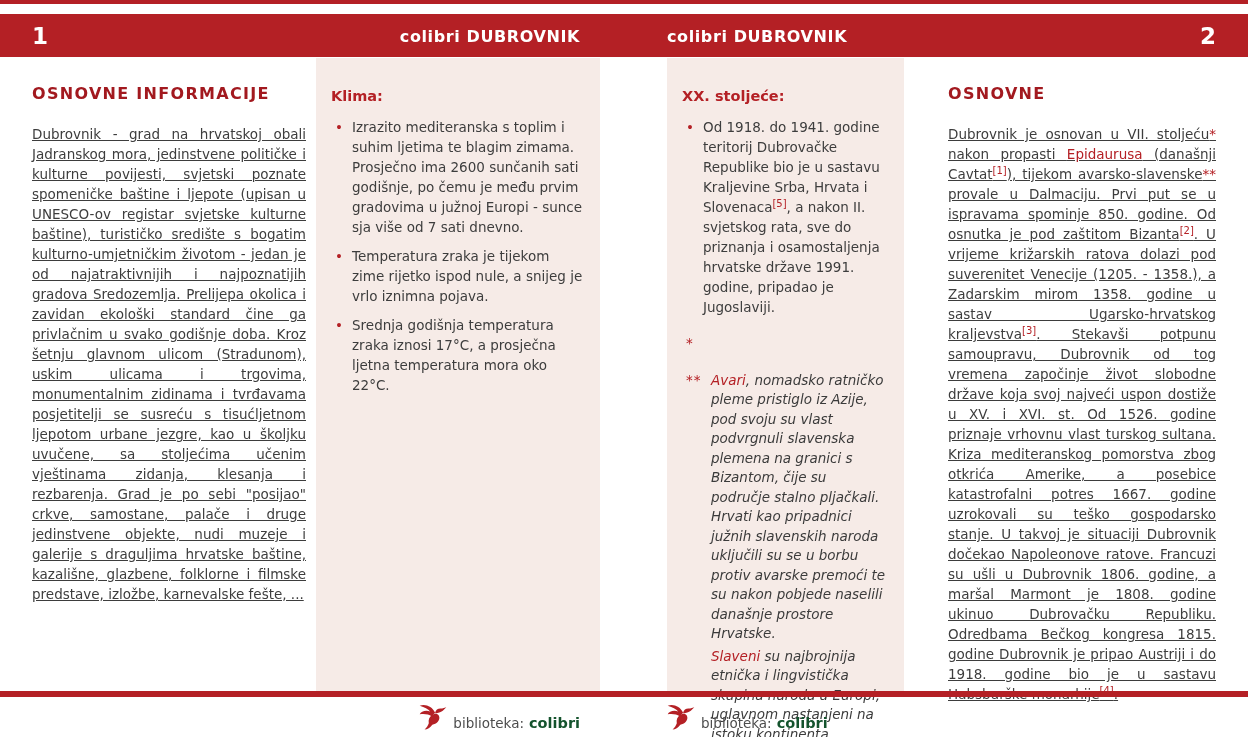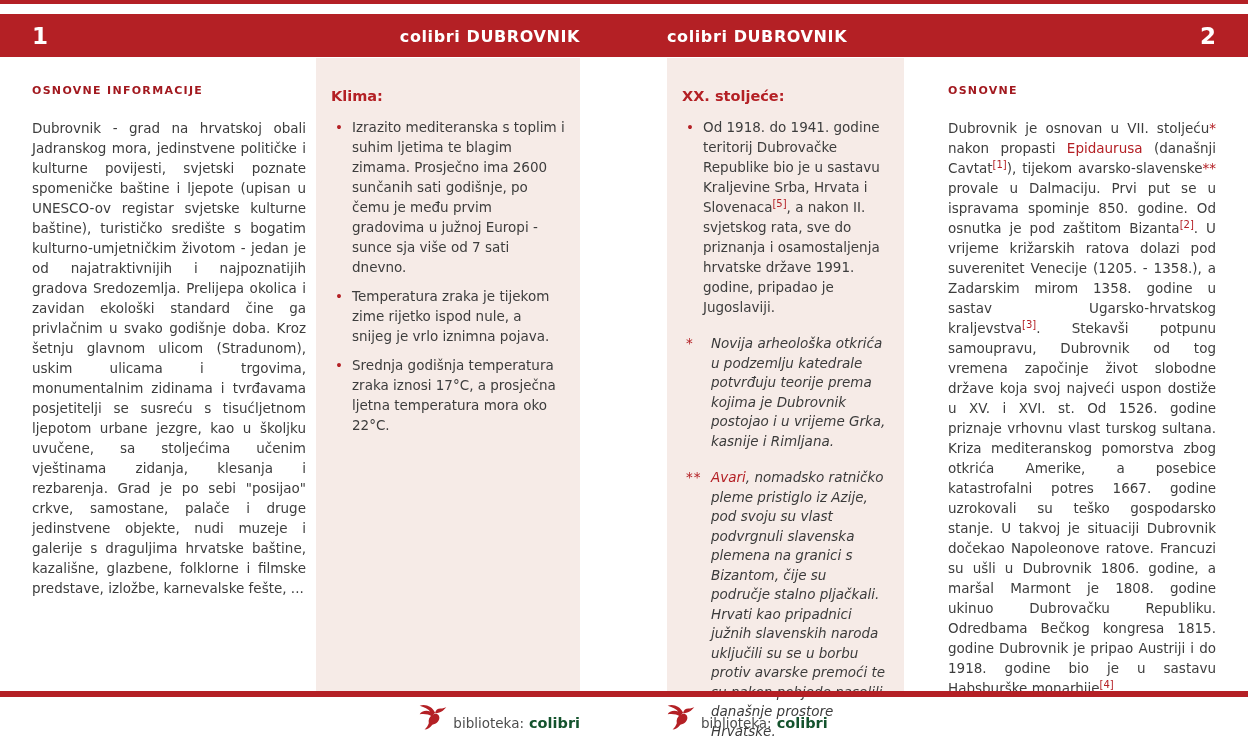--- a/index.html
+++ b/index.html
@@ -14,25 +14,25 @@
   .page-num.right{right:32px;}
   .running-title{position:absolute;top:50%;transform:translateY(-50%);color:#ffffff;
                  font-weight:bold;font-size:16px;letter-spacing:0.6px;}
   .running-title.t-left{left:316px;width:264px;text-align:right;}
   .running-title.t-right{left:667px;}
 
   
   .col{position:absolute;top:80px;}
   .col-main{left:32px;width:274px;}
   .col-povijest{left:948px;width:268px;}
-  .col h1{margin:4px 0 21px 0;font-size:11px;letter-spacing:1.3px;color:#a2191f;font-weight:bold;}
-  .just{margin:0;text-align:justify;font-size:13.5px;line-height:20px;color:#3d3d3d;}
+  .col h1{margin:4px 0 21px 0;font-size:16px;letter-spacing:1.3px;color:#a2191f;font-weight:bold;}
+  .just{margin:0;text-align:justify;font-size:13.5px;line-height:20px;color:#3d3d3d;text-decoration:underline;}
 
   
-  .panel{position:absolute;top:58px;height:634px;width:264px;background:#f6ebe7;
+  .panel{position:absolute;top:58px;height:634px;width:284px;background:#f6ebe7;
          padding:30px 15px 0 15px;box-sizing:border-box;}
   .panel-klima{left:316px;}
   .panel-xx{left:667px;width:237px;}
   .panel h2{margin:0 0 13px 0;font-size:14.5px;color:#b42025;font-weight:bold;}
 
   .bullet-row{display:flex;margin-bottom:9px;font-size:13.5px;line-height:20px;color:#3d3d3d;}
   .bullet-marker{flex:0 0 17px;padding-left:4px;color:#b42025;}
   .bullet-text{flex:1;}
 
   .fn-row{display:flex;margin-top:17px;font-size:13.5px;line-height:19.5px;}
@@ -89,21 +89,20 @@
   </aside>
 
   <aside class="panel panel-xx">
     <h2>XX. stoljeće:</h2>
     <div class="bullet-row">
       <span class="bullet-marker">•</span>
       <span class="bullet-text"><span>Od 1918. do 1941. godine teritorij Dubrovačke Republike bio je u sastavu Kraljevine Srba, Hrvata i Slovenaca</span><sup class="seg-sup">[5]</sup><span>, a nakon II. svjetskog rata, sve do priznanja i osamostaljenja hrvatske države 1991. godine, pripadao je Jugoslaviji.</span></span>
     </div>
     <div class="fn-row">
       <span class="fn-marker">*</span>
-      <div class="fn-text"><span>Novija arheološka otkrića u podzemlju katedrale potvrđuju teorije prema kojima je Dubrovnik postojao i u vrijeme Grka, kasnije i Rimljana.</span></div>
     </div>
     <div class="fn-row">
       <span class="fn-marker">**</span>
       <div class="fn-text">
         <div><span class="seg-r">Avari</span><span>, nomadsko ratničko pleme pristiglo iz Azije, pod svoju su vlast podvrgnuli slavenska plemena na granici s Bizantom, čije su područje stalno pljačkali. Hrvati kao pripadnici južnih slavenskih naroda uključili su se u borbu protiv avarske premoći te su nakon pobjede naselili današnje prostore Hrvatske.</span></div>
         <div class="fn-para2"><span class="seg-r">Slaveni</span><span> su najbrojnija etnička i lingvistička skupina naroda u Europi, uglavnom nastanjeni na istoku kontinenta.</span></div>
       </div>
     </div>
   </aside>
 

